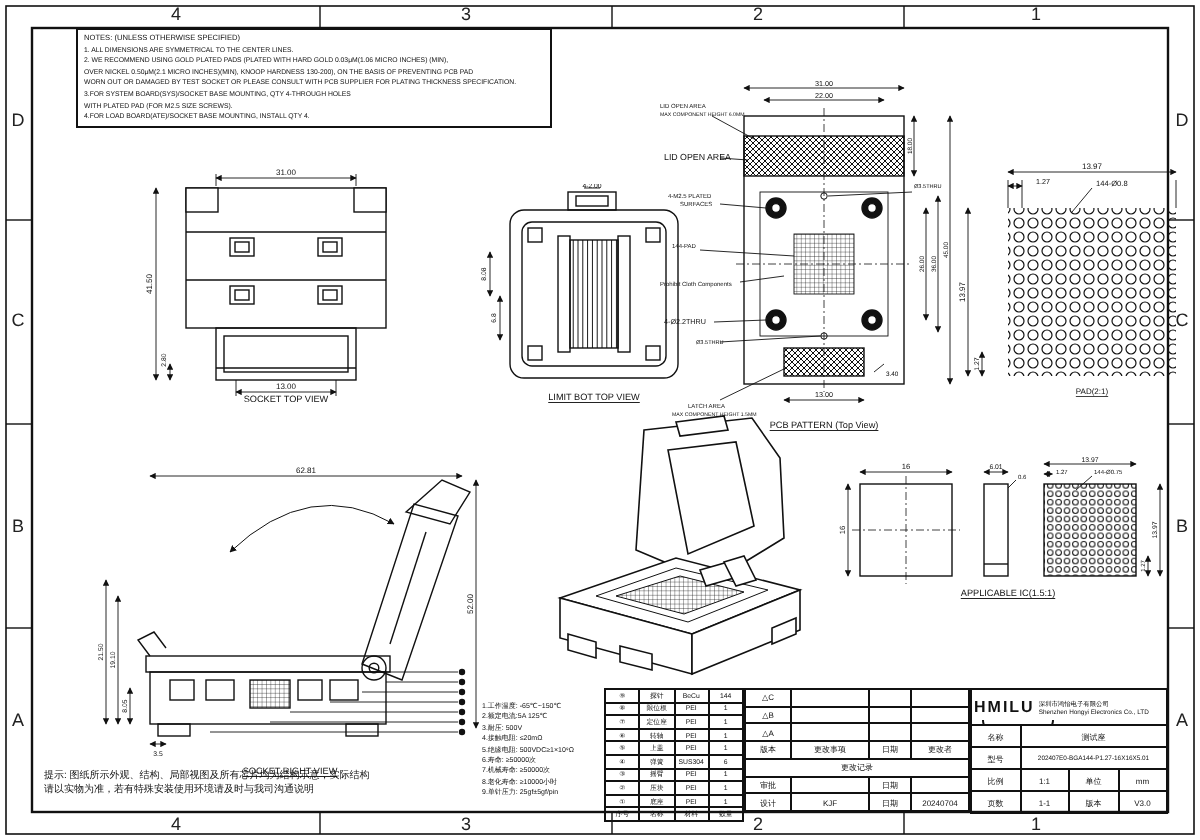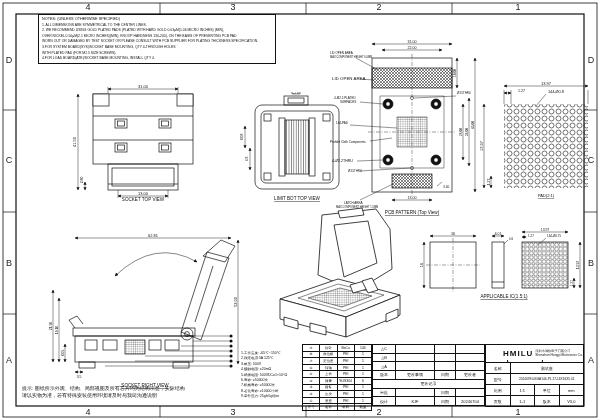--- a/index.html
+++ b/index.html
@@ -492,21 +492,21 @@
             <td>KJF</td>
             <td>日期</td>
             <td>20240704</td>
           </tr>
     </tbody>
       </table>
     <table class="tbr" style="width:112px;height:62px;">
       <tbody>
           <tr style="height:18px;">
         <td colspan="4">
-          <div style="display:flex;align-items:flex-start;gap:2px;margin-left:16px;">
+          <div style="display:flex;align-items:center;gap:2px;">
             <div class="logo-cell">
               <div class="logo">HMILU</div>
               <div class="logo-arc"></div>
             </div>
             <div class="co">
               <div>深圳市鸿怡电子有限公司</div>
               <div>Shenzhen Hongyi Electronics Co., LTD</div>
             </div>
           </div>
         </td>

